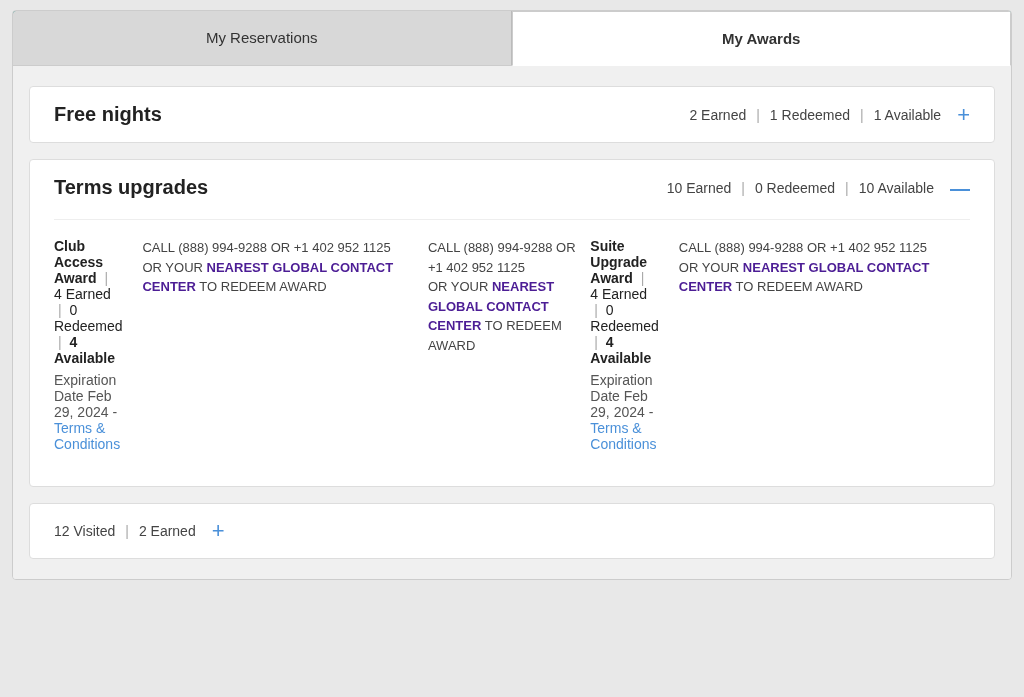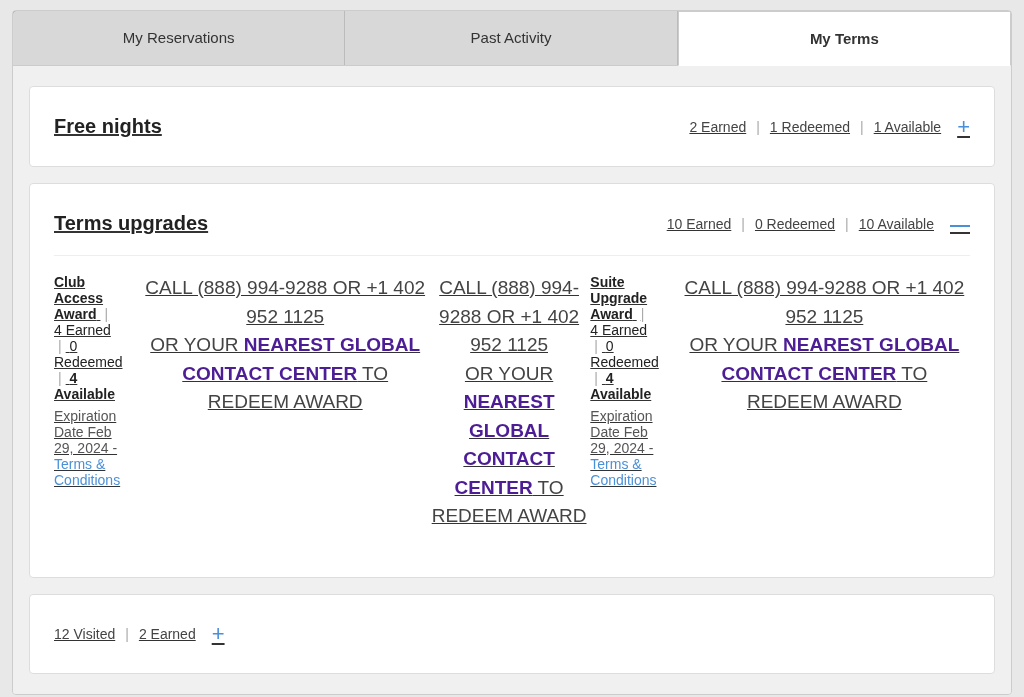--- a/index.html
+++ b/index.html
@@ -19,21 +19,20 @@
       overflow: hidden;
       max-width: 1000px;
       margin: 0 auto;
     }
 
     
     .tabs {
       display: flex;
       background: #0f766e;
       border-bottom: 1px solid #ccc;
-      justify-content: flex-end;
     }
 
     .tab {
       flex: 1;
       padding: 18px 20px;
       text-align: center;
       font-size: 15px;
       font-weight: 500;
       color: #333;
       background: #d8d8d8;
@@ -65,22 +64,21 @@
       display: flex;
       flex-direction: column;
       gap: 16px;
     }
 
     
     .award-section {
       background: #fff;
       border: 1px solid #ddd;
       border-radius: 4px;
-      padding: 28px 24px;
-      text-decoration: underline;
+      padding: 16px 24px;
     }
 
     .section-header {
       display: flex;
       align-items: center;
       justify-content: space-between;
     }
 
     .section-title {
       font-size: 20px;
@@ -160,46 +158,43 @@
       margin-top: 6px;
     }
 
     .terms-link {
       color: #4a90d9;
       text-decoration: none;
       cursor: pointer;
     }
 
     .award-right {
-      text-align: center;
-      font-size: 19px;
+      text-align: left;
+      font-size: 13px;
       color: #444;
       max-width: 320px;
       line-height: 1.5;
     }
 
     .award-right .contact-link {
       color: #4c1d95;
       font-weight: 600;
     }
   </style>
 </head>
 <body>
 
 <div class="main-container">
 
   <div class="tabs">
     <div class="tab">
       <span>My Reservations</span>
     </div>
-    <div class="tab">
-      <span>Past Activity</span>
-    </div>
     <div class="tab active">
-      <span>My Terms</span>
+      <span>My Awards</span>
     </div>
   </div>
 
   <div class="content">
 
     <div class="award-section">
       <div class="section-header">
         <span class="section-title">Free nights</span>
         <div class="section-stats">
           <span>2 Earned</span>

